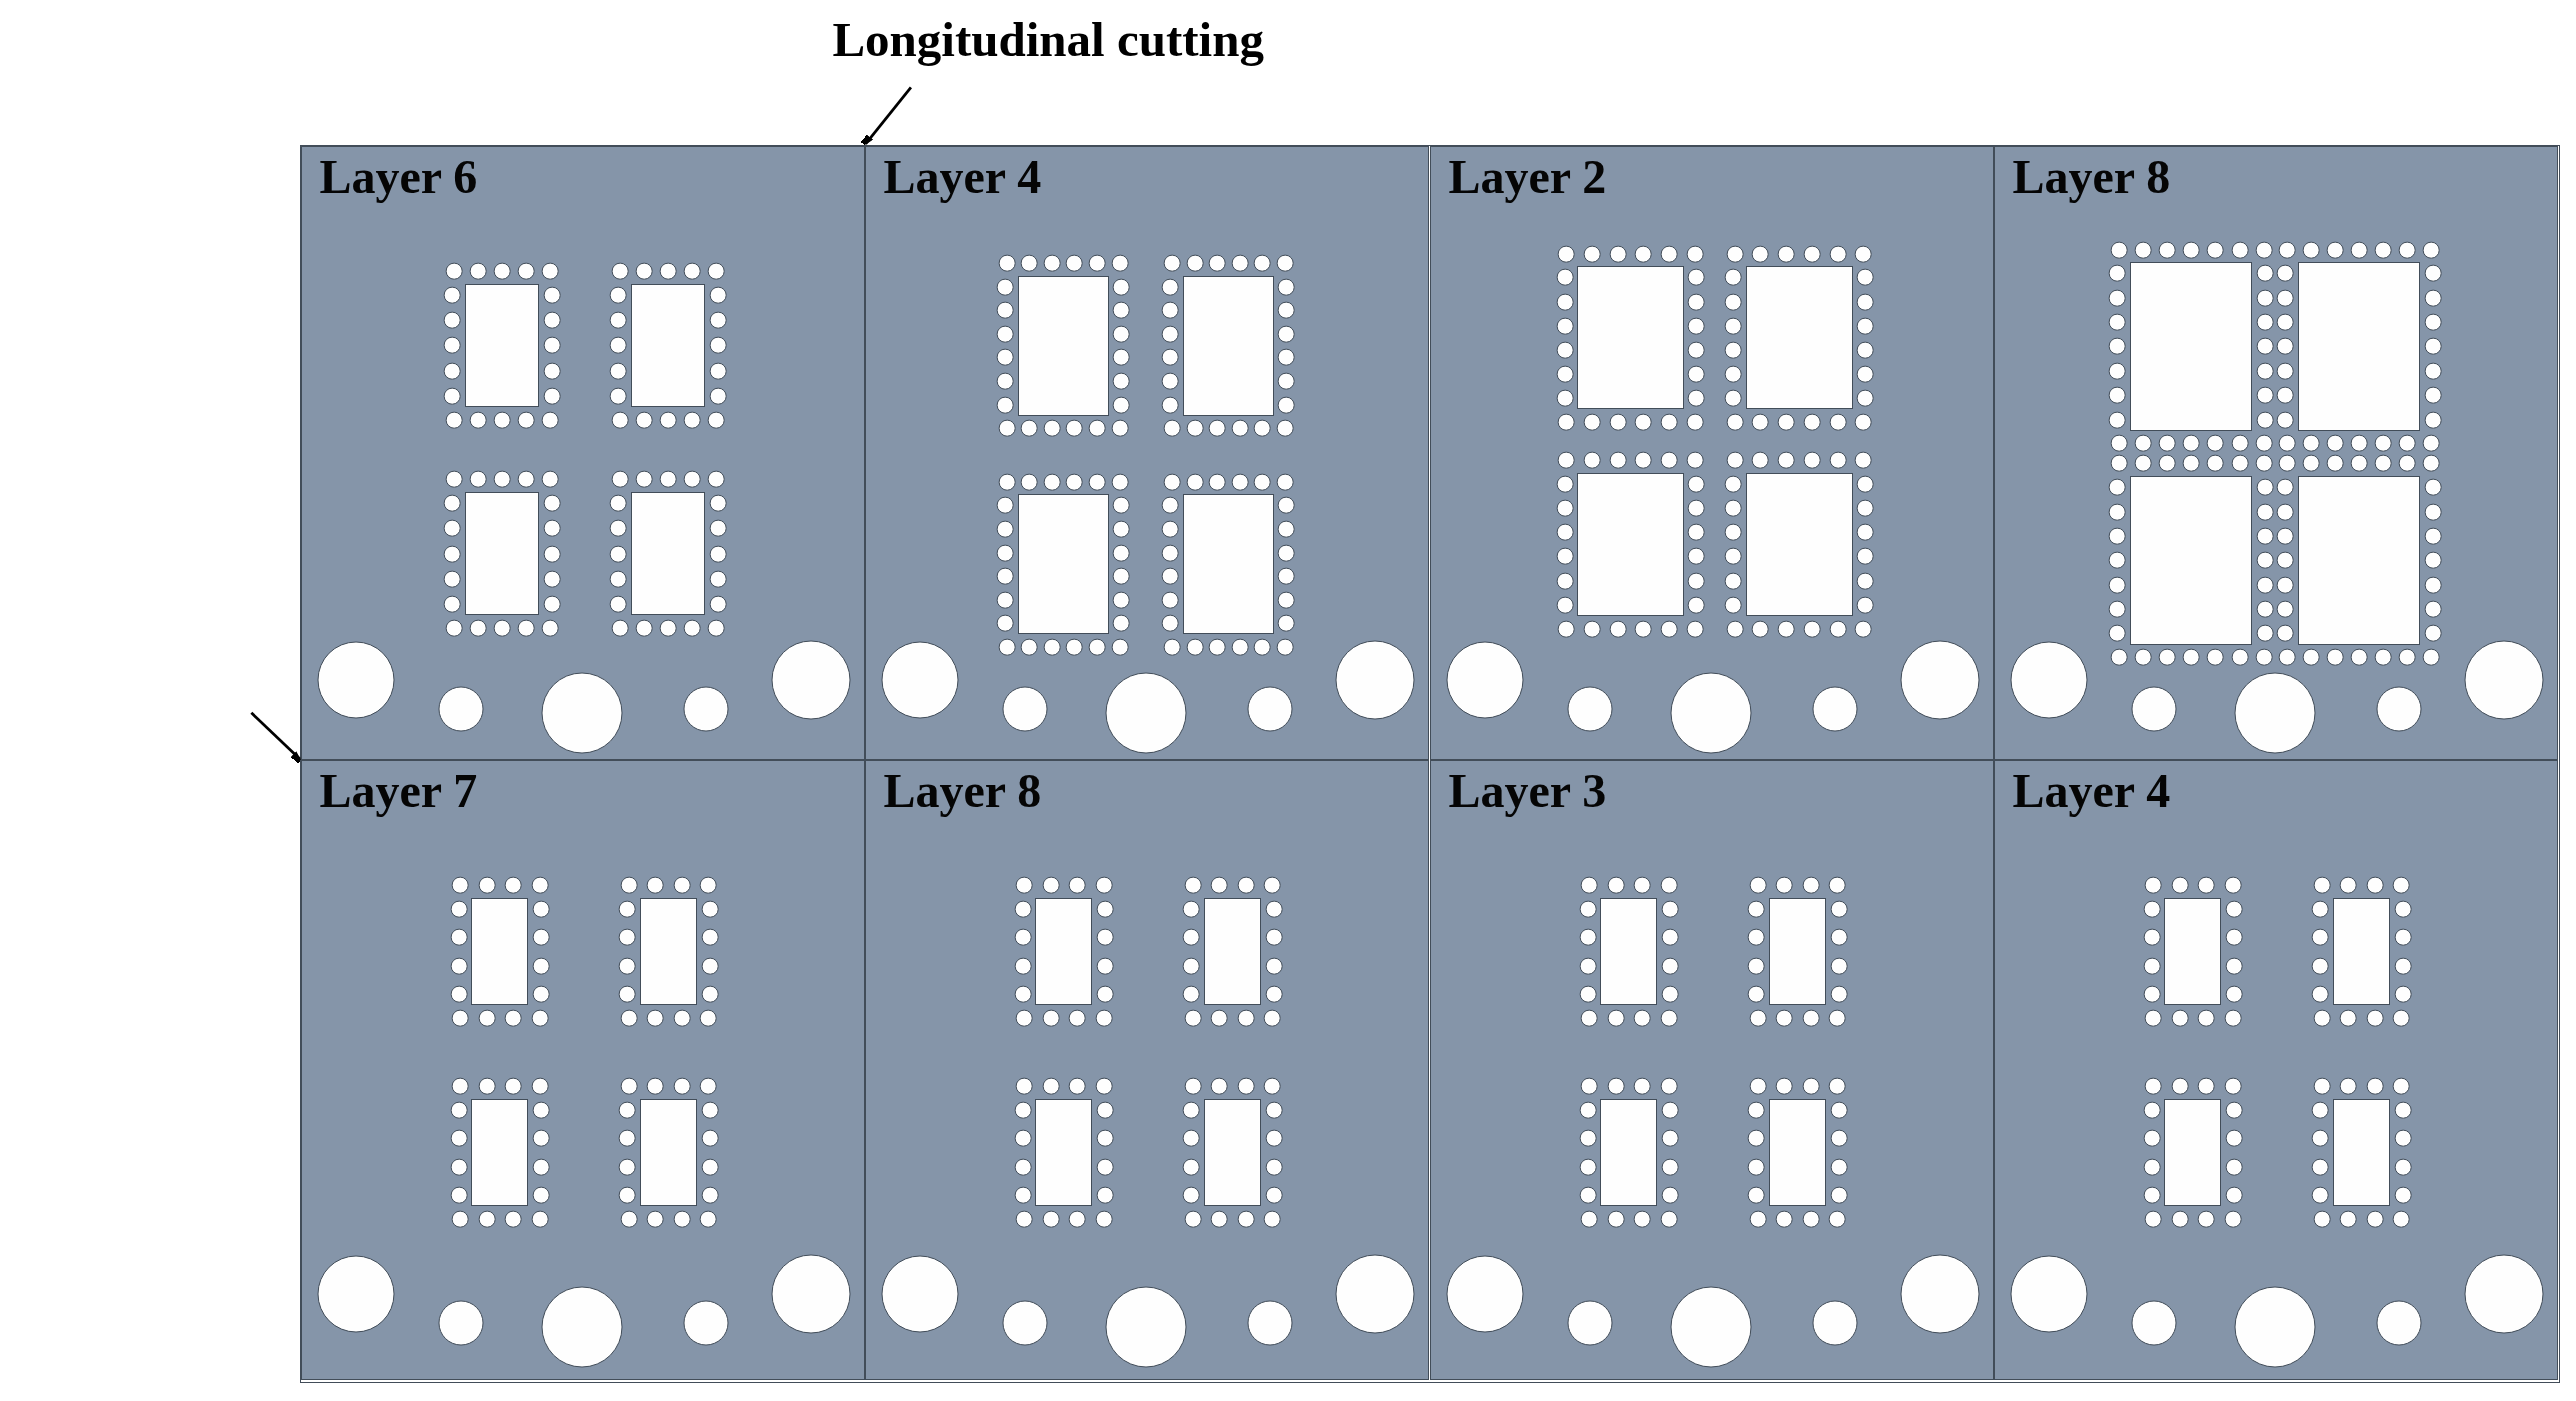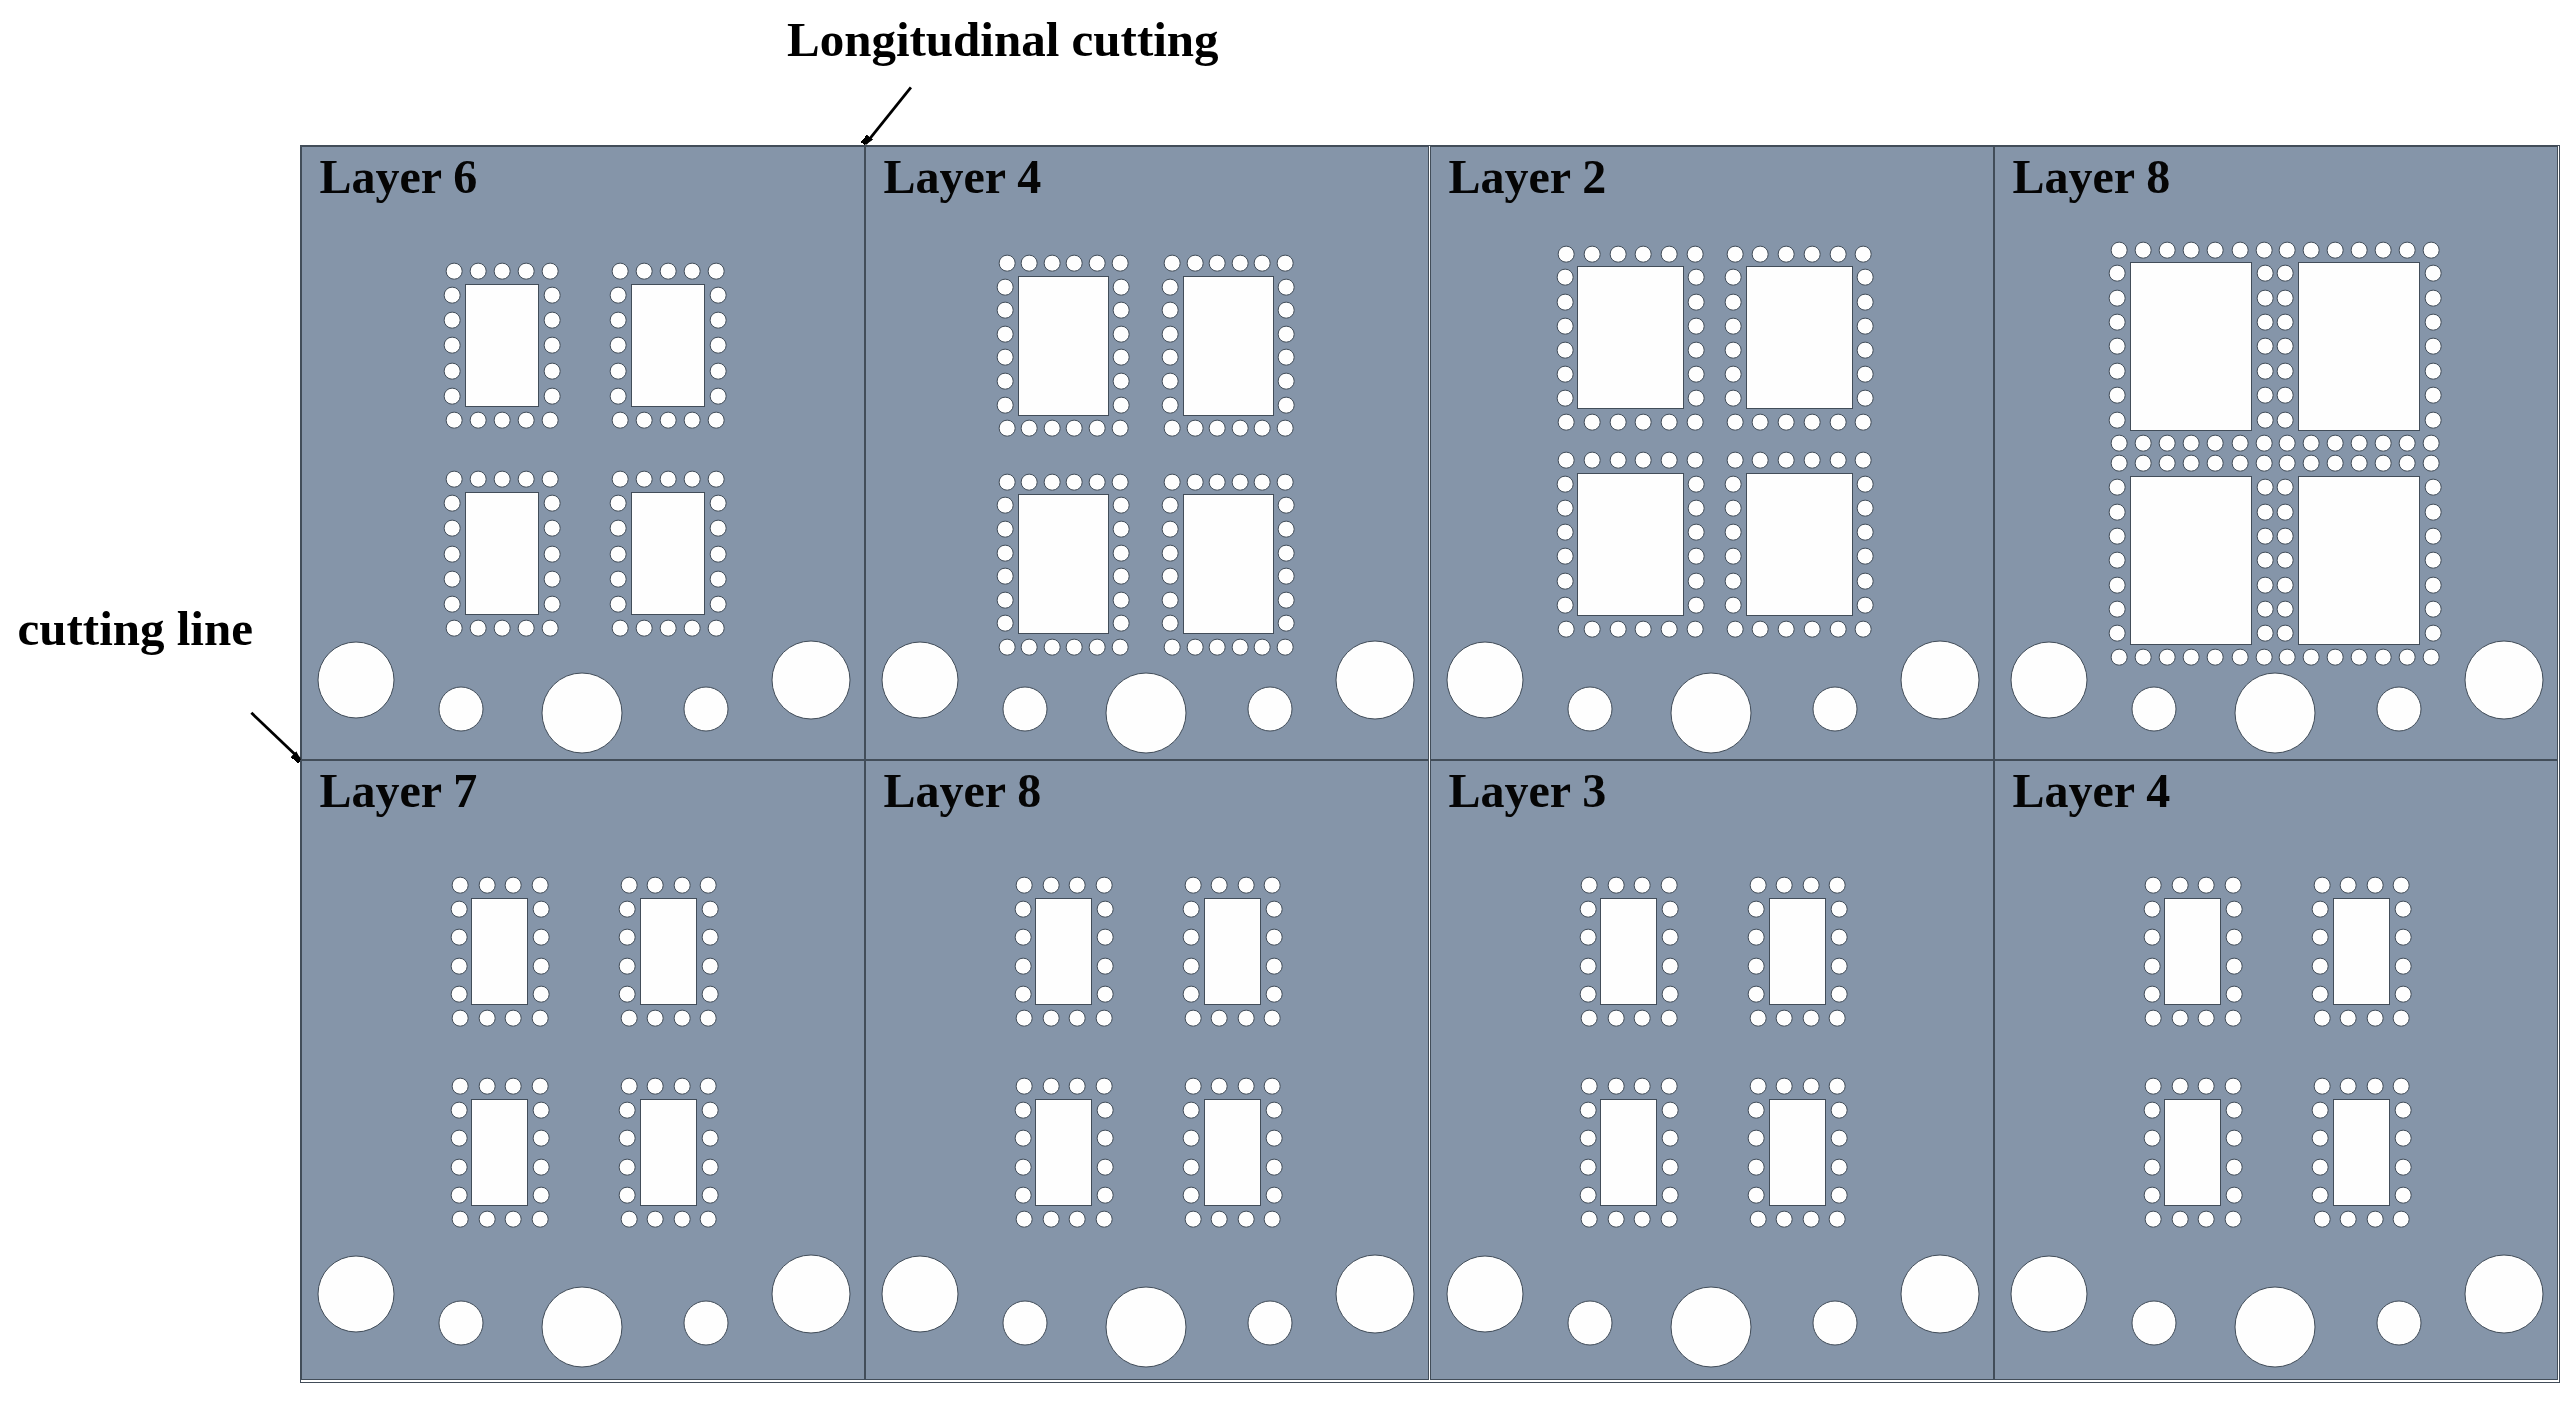--- a/index.html
+++ b/index.html
@@ -7,21 +7,21 @@
     position:relative;
     width:2576px;height:1401px;
     background:#ffffff;
     font-family:"Liberation Serif","DejaVu Serif",serif;
     overflow:hidden;
   }
   .anno{
     position:absolute;
     font-weight:bold;
     color:#000;
-    text-align:left;
+    text-align:right;
     font-size:49px;
   }
   #anno-longitudinal{left:787px;top:12.7px;width:477px;line-height:54px;}
   #anno-transverse{left:17.5px;top:598px;width:262px;line-height:61px;}
   #grid{
     position:absolute;
     left:300px;top:145px;
     width:2260px;height:1238px;
     border:1.6px solid #424d59;
     box-sizing:border-box;
@@ -73,21 +73,20 @@
 </head>
 <body>
 
 <div class="stage">
 
   <div class="anno" id="anno-longitudinal">
     <div>Longitudinal cutting</div>
   </div>
 
   <div class="anno" id="anno-transverse">
-    <div>cutting line</div>
   </div>
 
   <div id="grid">
       <div class="panel" style="left: 0px; top: 0px; width: 564px; height: 614px;">
         <div class="panel-label">Layer 6</div>
         <div class="win-rect" style="left: 163px; top: 137px; width: 74px; height: 123px;"></div>
         <div class="dot" style="left: 152px; top: 124px;"></div>
         <div class="dot" style="left: 152px; top: 273px;"></div>
         <div class="dot" style="left: 176px; top: 124px;"></div>
         <div class="dot" style="left: 176px; top: 273px;"></div>

